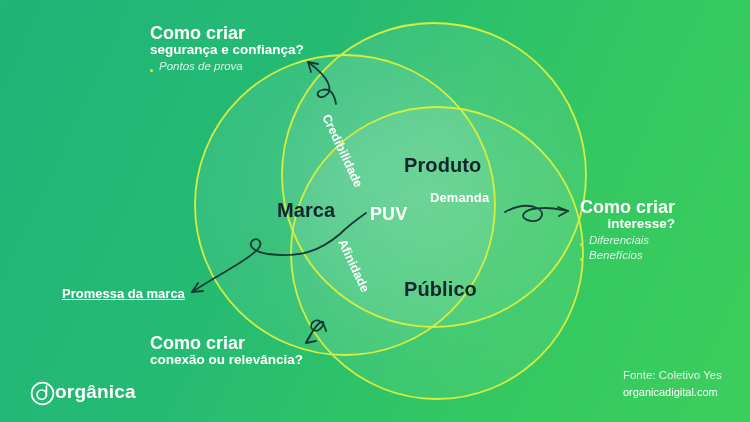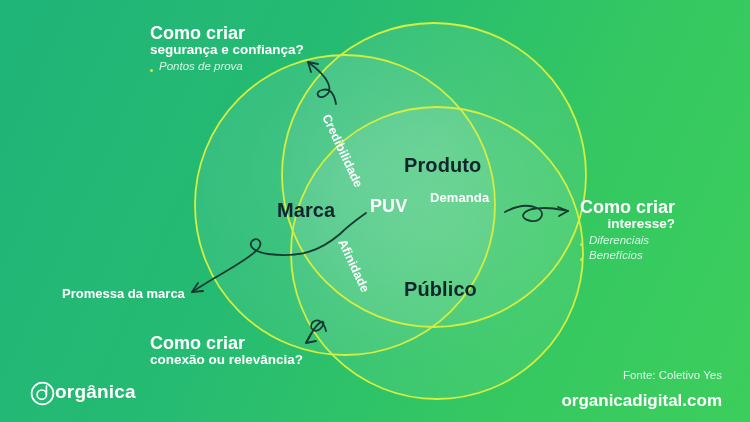--- a/index.html
+++ b/index.html
@@ -11,21 +11,21 @@
   #stage{
     position:relative;width:750px;height:422px;overflow:hidden;
     background:linear-gradient(115deg,#1fb478 0%,#26bb72 38%,#35c861 72%,#3cce5c 100%);
   }
   .venn-svg{position:absolute;left:0;top:0;width:750px;height:422px;}
 
   .lbl{position:absolute;color:#11262c;font-weight:bold;letter-spacing:.1px;white-space:nowrap;}
   .lbl-produto{left:404px;top:118px;font-size:20px;margin-top:36px;}
   .lbl-marca{left:277px;top:199px;font-size:20px;}
   .lbl-publico{left:404px;top:278px;font-size:20px;}
-  .lbl-puv{left:370px;top:196px;font-size:18px;color:#ffffff;}
+  .lbl-puv{left:370px;top:204px;font-size:18px;color:#ffffff;}
   .lbl-demanda{left:430px;top:190px;font-size:13px;color:#ffffff;}
 
   .rot{position:absolute;color:#ffffff;font-weight:bold;font-size:12.5px;white-space:nowrap;}
   .rot-cred{left:332px;top:112px;transform:rotate(65deg);transform-origin:left top;}
   .rot-afin{left:348px;top:237px;transform:rotate(65deg);transform-origin:left top;}
 
   .callout{position:absolute;}
   .co-line1{color:#ffffff;font-size:18px;font-weight:bold;line-height:15px;}
   .co-line2{color:#ffffff;font-size:13.5px;font-weight:bold;line-height:17px;text-align:right;}
   .co-list{margin:1px 0 0 0;padding:0;list-style:none;}
@@ -37,30 +37,30 @@
     content:"";position:absolute;left:0;top:10px;
     width:3px;height:3px;border-radius:50%;background:#cdea4a;
   }
 
   #callout-credibility{left:150px;top:26px;}
   #callout-interest{left:580px;top:200px;}
   #callout-connection{left:150px;top:336px;}
 
   .promise{
     position:absolute;left:62px;top:286px;
-    color:#ffffff;font-size:13px;font-weight:bold;white-space:nowrap;
+    color:#ffffff;font-size:13px;font-weight:bold;white-space:nowrap;text-decoration:underline;
   }
 
   .logo{position:absolute;left:30px;top:381px;display:flex;align-items:flex-start;gap:0;}
   .logo-mark{width:25px;height:25px;}
   .logo-text{color:#ffffff;font-size:19px;font-weight:bold;letter-spacing:.2px;}
 
-  .credit{position:absolute;right:28px;top:367px;text-align:right;}
+  .credit{position:absolute;right:28px;top:367px;}
   .credit-src{color:#dff4e8;font-size:11.5px;line-height:16px;}
-  .credit-url{color:#ffffff;font-size:17px;font-weight:bold;line-height:19px;margin-top:8px;}
+  .credit-url{color:#ffffff;font-size:11px;font-weight:normal;line-height:19px;margin-top:0;}
 </style>
 </head>
 <body>
 
 <div id="stage">
 
   <svg class="venn-svg" viewBox="0 0 750 422">
     <defs>
       <radialGradient id="fillA" cx="50%" cy="40%" r="70%">
         <stop offset="0%" stop-color="#ffffff" stop-opacity="0.13"></stop>

